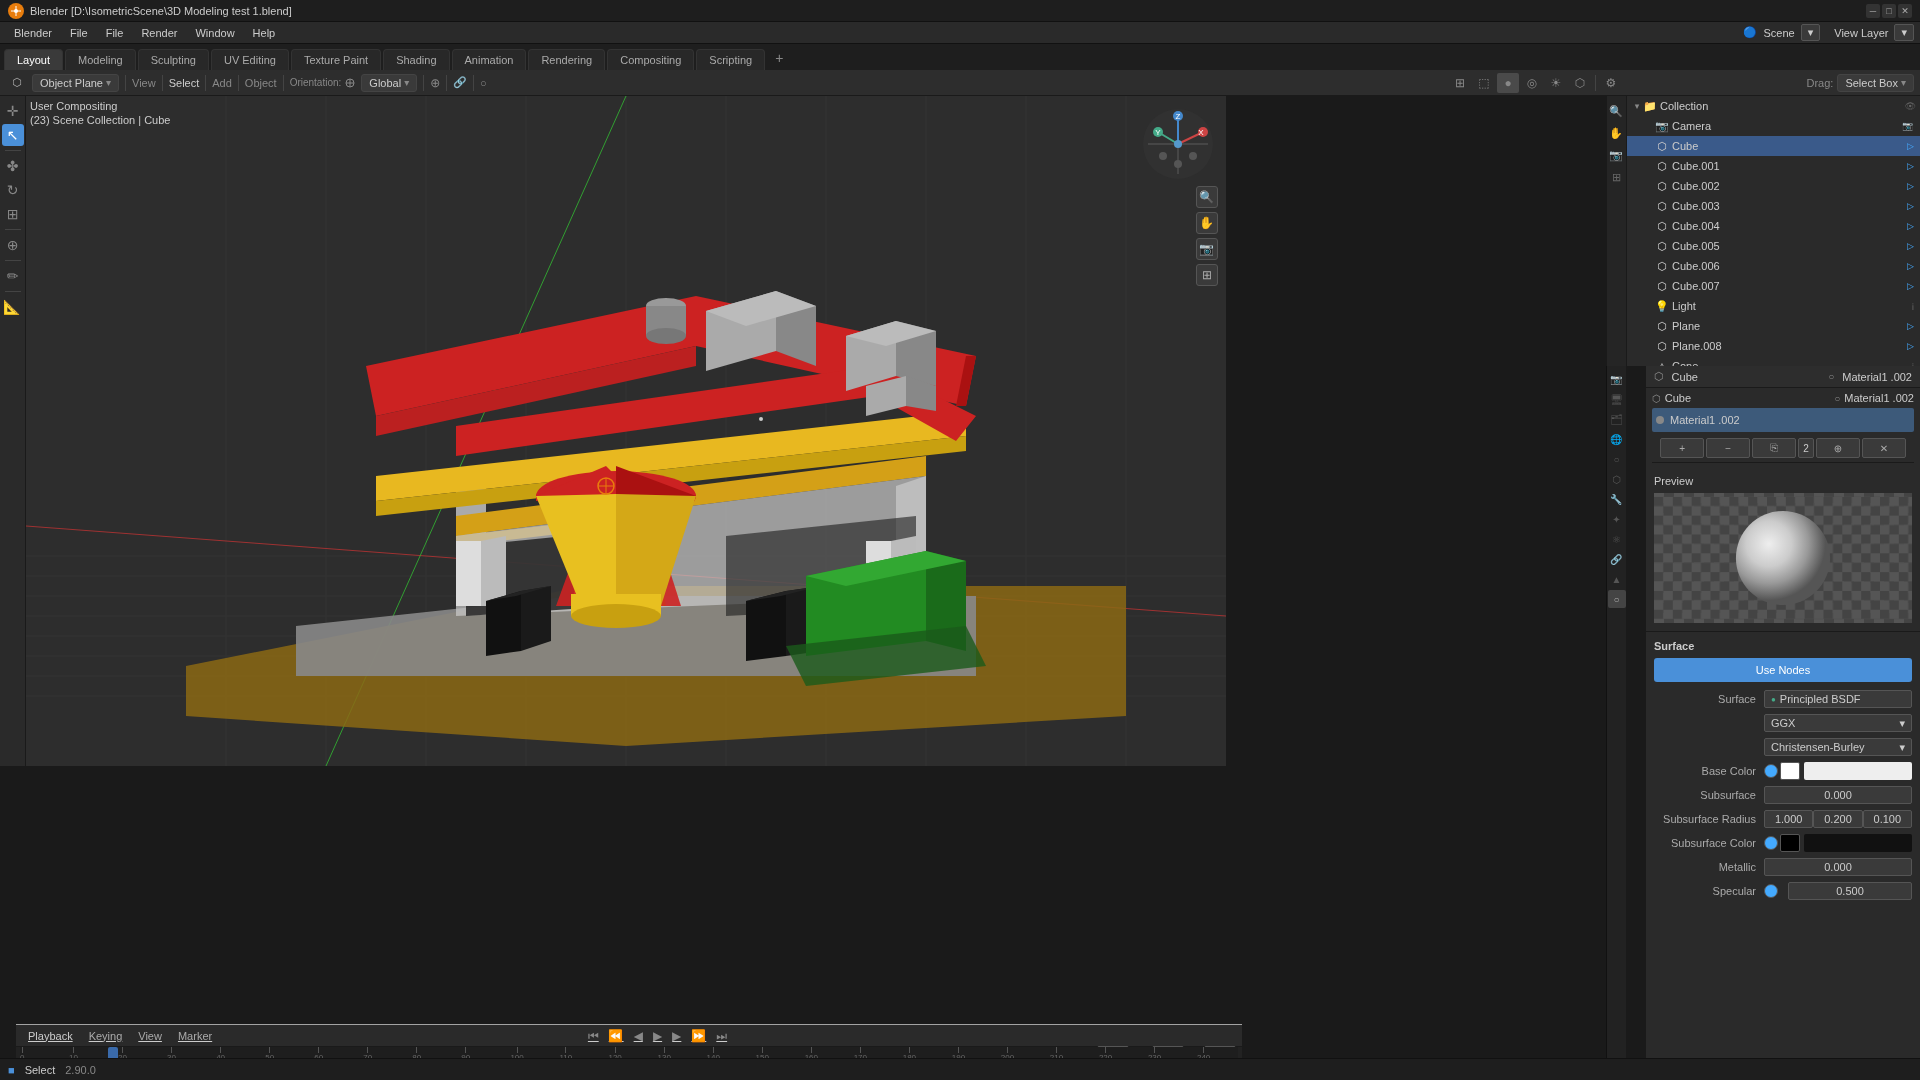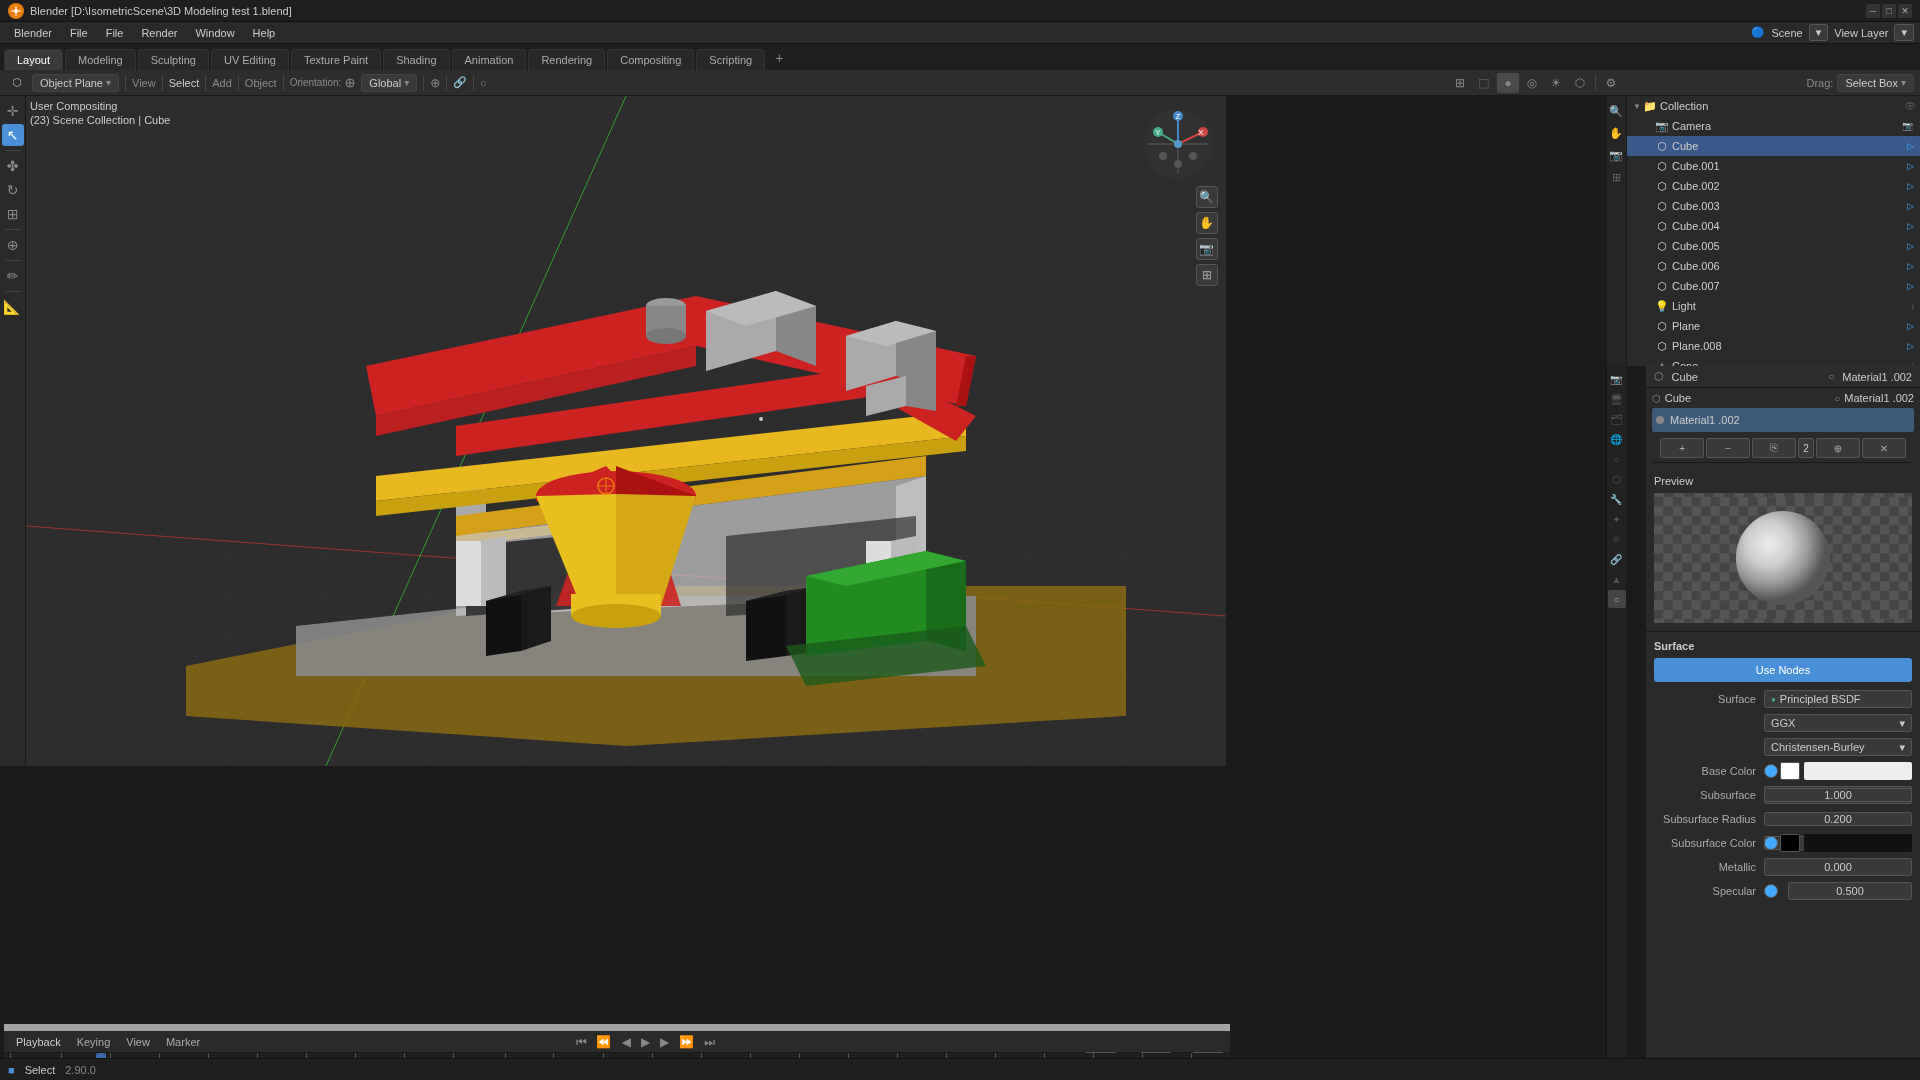--- a/index.html
+++ b/index.html
@@ -510,25 +510,26 @@
       justify-content: space-between;
       font-size: 11px;
       color: #ccc;
       cursor: pointer;
     }
 
     
     #timeline {
       position: absolute;
       bottom: 0;
-      left: 4px;
+      left: 16px;
       width: 1226px;
       height: 56px;
       background: #222;
-      border-top: 7px solid #a3a3a3;
+      border-top: 1px solid #a3a3a3;
+      text-decoration: underline;
     }
     #timeline-header {
       display: flex;
       align-items: center;
       height: 22px;
       padding: 0 6px;
       gap: 4px;
       background: #2a2a2a;
       border-bottom: 1px solid #1a1a1a;
     }
@@ -769,21 +770,21 @@
   <div class="menu-item">File</div>
   <div class="menu-item">File</div>
   <div class="menu-item">Render</div>
   <div class="menu-item">Window</div>
   <div class="menu-item">Help</div>
   <div style="flex:1"></div>
   <div style="display:flex;align-items:center;gap:6px;">
     <span style="font-size:11px;color:#888;">🔵</span>
     <span style="font-size:11px;color:#ccc;">Scene</span>
     <div class="menu-item" style="background:#3a3a3a;border:1px solid #555;padding:1px 6px;">▾</div>
-    <span style="font-size:11px;color:#ccc;">View Layer</span>
+    <span style="font-size:11px;color:#ccc;margin-left:8px;">View Layer</span>
     <div class="menu-item" style="background:#3a3a3a;border:1px solid #555;padding:1px 6px;">▾</div>
   </div>
 </div>
 
 <div id="workspace-tabs">
   <div class="ws-tab active">Layout</div>
   <div class="ws-tab">Modeling</div>
   <div class="ws-tab">Sculpting</div>
   <div class="ws-tab">UV Editing</div>
   <div class="ws-tab">Texture Paint</div>
@@ -1288,21 +1289,21 @@
     
     
     <div class="prop-row">
       <span class="prop-label">Subsurface</span>
       <div class="prop-value-num">0.000</div>
     </div>
     
     
     <div class="prop-row">
       <span class="prop-label">Subsurface Radius</span>
-      <div style="flex:1;display:flex;flex-direction:column;gap:10px;">
+      <div style="flex:1;display:flex;flex-direction:row;gap:0;">
         <div class="prop-value-num">1.000</div>
         <div class="prop-value-num">0.200</div>
         <div class="prop-value-num">0.100</div>
       </div>
     </div>
     
     
     <div class="prop-row">
       <span class="prop-label">Subsurface Color</span>
       <div style="display:flex;align-items:center;flex:1;gap:2px;">

